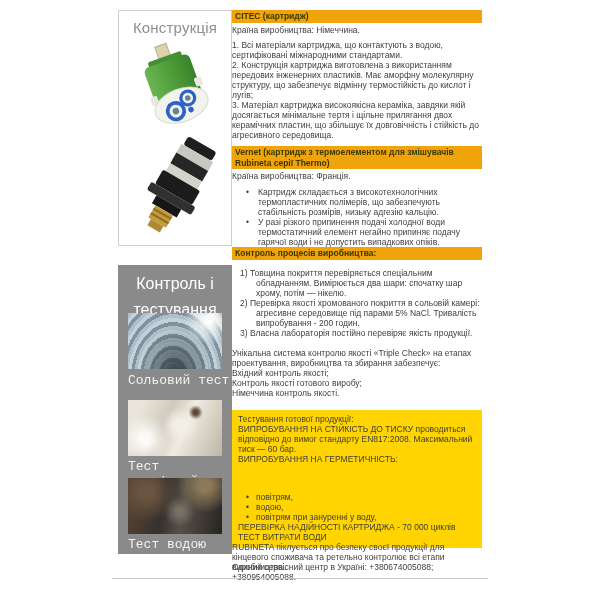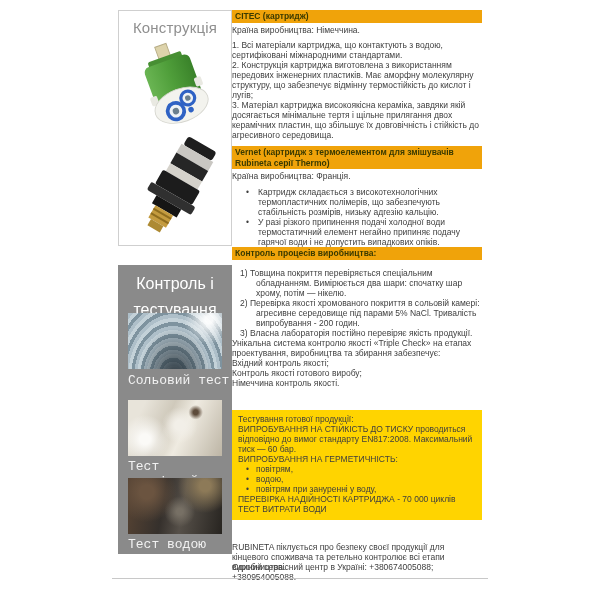--- a/index.html
+++ b/index.html
@@ -75,25 +75,25 @@
     background:var(--header_bg);color:#3a3a00;font-weight:bold;
     font-size:8.5px;line-height:10.5px;padding:1px 3px;margin-bottom:2px;
   }
   .country{margin-bottom:5px;}
   .pitem{margin:0;}
   .bullets{list-style:none;margin:6px 0 0 14px;}
   .bullets li{padding-left:12px;position:relative;}
   .bullets li::before{content:"\2022";position:absolute;left:0;}
   .numlist{margin-top:8px;margin-left:8px;}
   .numlist p{padding-left:16px;text-indent:-16px;}
-  .triple-intro{}
+  .triple-intro{margin-top:10px;}
   .yellow{
     background:var(--highlight_bg);padding:4px 6px 6px 6px;
   }
-  .ybullets{list-style:none;margin-left:8px;}
+  .ybullets{list-style:none;margin-left:8px;margin-top:28px;}
   .ybullets li{padding-left:10px;position:relative;}
   .ybullets li::before{content:"\2022";position:absolute;left:0;}
   .rubineta-para{position:absolute;top:532px;left:0;width:250px;}
   .service-para{position:absolute;top:552px;left:0;width:250px;}
   .bottom-rule{
     position:absolute;left:112px;top:578px;width:376px;height:0;
     border-top:1px solid #c8c8c8;
   }
 </style>
 </head>

